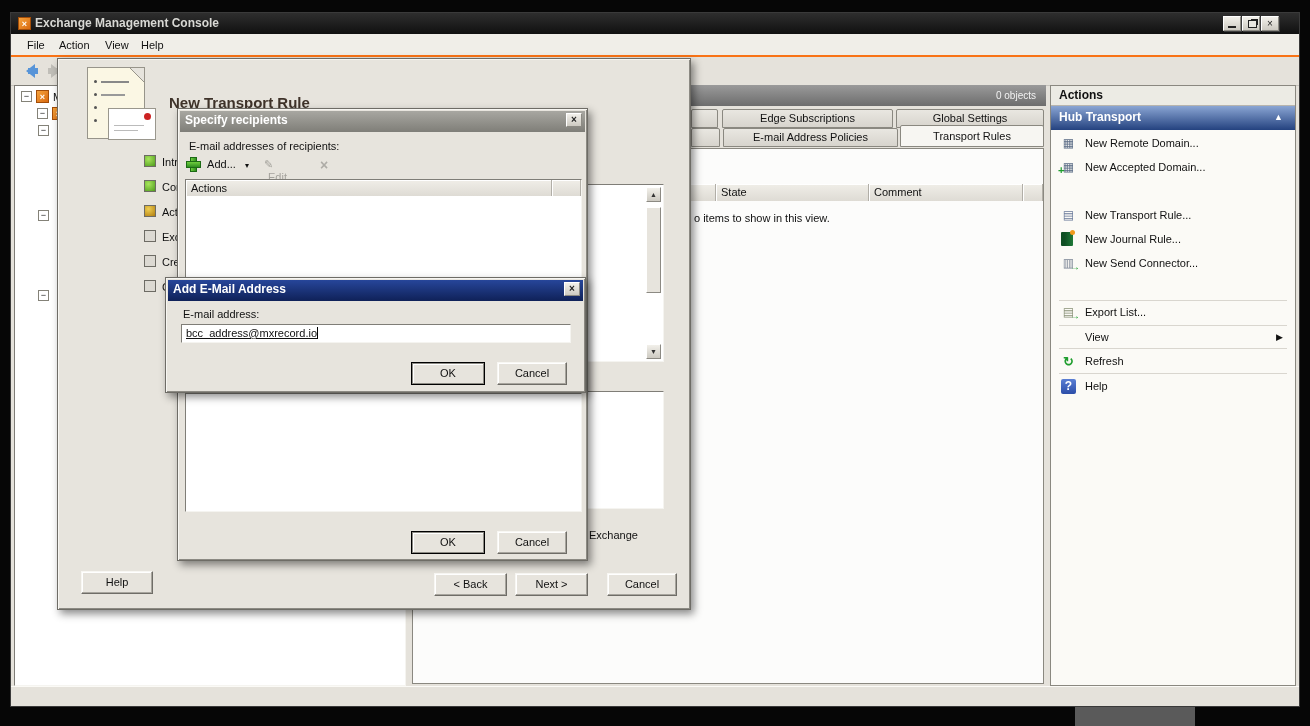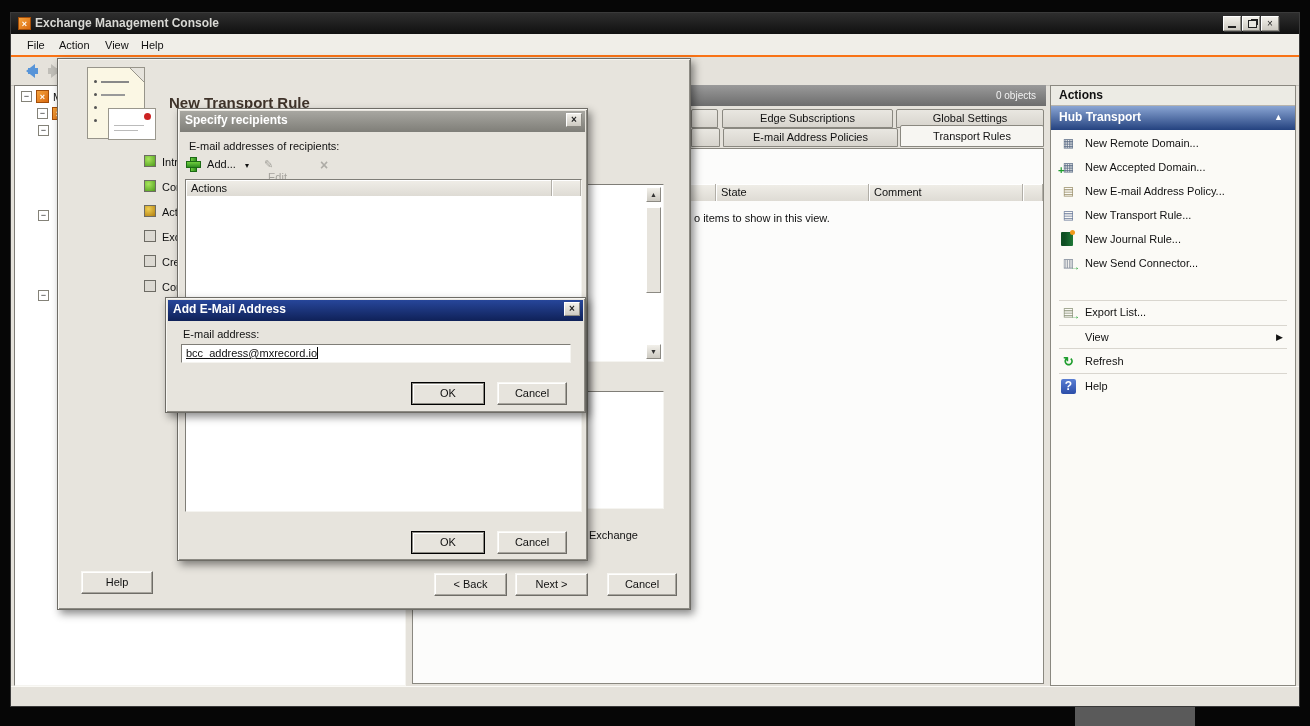--- a/index.html
+++ b/index.html
@@ -164,24 +164,20 @@
       <span style="position:absolute;right:12px;top:0;font-size:9px;">▲</span>
     </div>
     <div class="act-row" style="top:47px;">
         <span class="ico ico-remote"></span>
         <span class="act-label">New Remote Domain...</span>
       </div>
     <div class="act-row" style="top:71px;">
         <span class="ico ico-accepted"></span>
         <span class="act-label">New Accepted Domain...</span>
       </div>
-    <div class="act-row" style="top:95px;">
-        <span class="ico ico-policy"></span>
-        <span class="act-label">New E-mail Address Policy...</span>
-      </div>
     <div class="act-row" style="top:119px;">
         <span class="ico ico-trule"></span>
         <span class="act-label">New Transport Rule...</span>
       </div>
     <div class="act-row" style="top:143px;">
         <span class="ico ico-journal"></span>
         <span class="act-label">New Journal Rule...</span>
       </div>
     <div class="act-row" style="top:167px;">
         <span class="ico ico-send"></span>
@@ -275,21 +271,21 @@
     </div>
     <div class="sunken" style="position:absolute;left:7px;top:70px;width:397px;height:154px;box-sizing:border-box;">
       <span class="colcell" style="left:0;top:0;width:366px;height:16px;">Actions</span>
       <span class="colcell" style="left:366px;top:0;width:29px;height:16px;"></span>
     </div>
     <div class="sunken" style="position:absolute;left:7px;top:284px;width:397px;height:119px;box-sizing:border-box;"></div>
     <div class="btn btn-default" style="left:233px;top:422px;width:74px;height:23px;"><span>OK</span></div>
     <div class="btn" style="left:319px;top:422px;width:70px;height:23px;"><span>Cancel</span></div>
   </div>
 
-  <div class="dlg" style="left:165px;top:277px;width:421px;height:116px;z-index:30;margin-top:20px;">
+  <div class="dlg" style="left:165px;top:277px;width:421px;height:116px;z-index:30;">
     <div class="tbar tbar-active">
       <span>Add E-Mail Address</span>
       <span class="xbtn">×</span>
     </div>
     <span style="position:absolute;left:17px;top:30px;">E-mail address:</span>
     <div class="sunken" style="position:absolute;left:15px;top:46px;width:390px;height:19px;line-height:17px;padding-left:4px;box-sizing:border-box;text-decoration:underline;">
       <span>bcc_address@mxrecord.io</span><span style="display:inline-block;width:1px;height:12px;background:#000;vertical-align:-2px;"></span>
     </div>
     <div class="btn btn-default" style="left:245px;top:84px;width:74px;height:23px;"><span>OK</span></div>
     <div class="btn" style="left:331px;top:84px;width:70px;height:23px;"><span>Cancel</span></div>

